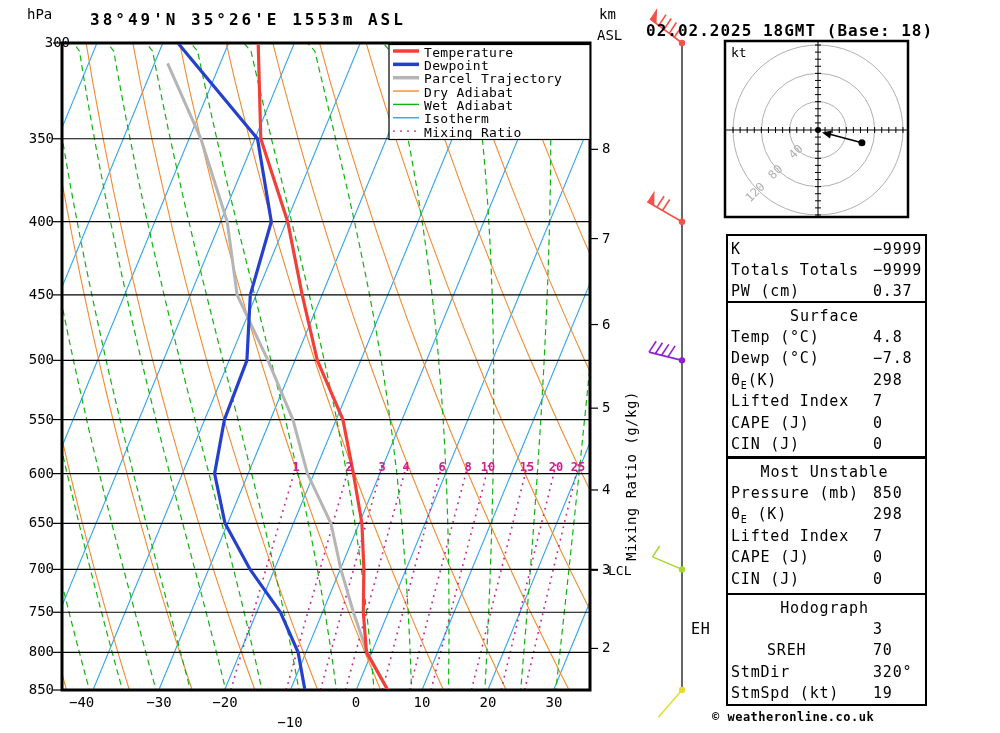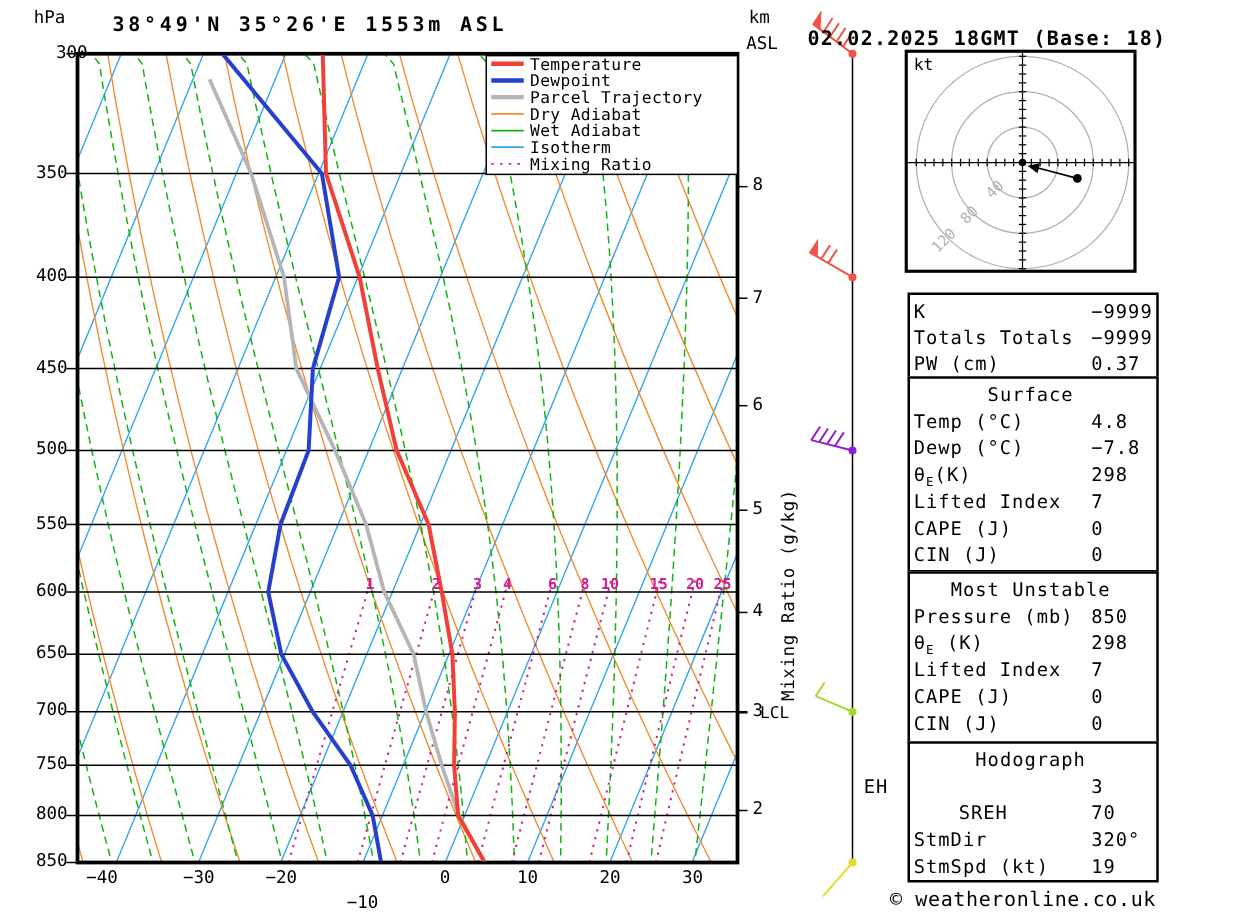--- a/index.html
+++ b/index.html
@@ -13,21 +13,21 @@
   .tick{font-size:14px;}
   .xtitle{font-size:16px;letter-spacing:3px;}
   .leg{font-size:13px;letter-spacing:0.3px;}
   .mixlab{font-size:12px;font-weight:bold;}
   .mixaxis{font-size:14px;letter-spacing:0.5px;transform:rotate(-90deg);transform-origin:center;}
   .lcl{font-size:13px;}
   .kt{font-size:13px;}
   .tbl-row{font-size:15px;letter-spacing:0.8px;}
   .tbl-head{font-size:15px;letter-spacing:0.8px;text-align:center;}
   .box{position:absolute;border:2px solid #000;background:#fff;}
-  .footer{font-size:16px;font-weight:normal;letter-spacing:0.5px;}
+  .footer{font-size:12px;font-weight:bold;letter-spacing:0.5px;}
   sub{font-size:10px;}
 </style>
 </head>
 <body>
 
 <div id="wrap">
   <svg id="chart-svg" width="1000" height="733">
       <defs>
         <clipPath id="pc">
           <rect x="63" y="44" width="526" height="645"></rect>

